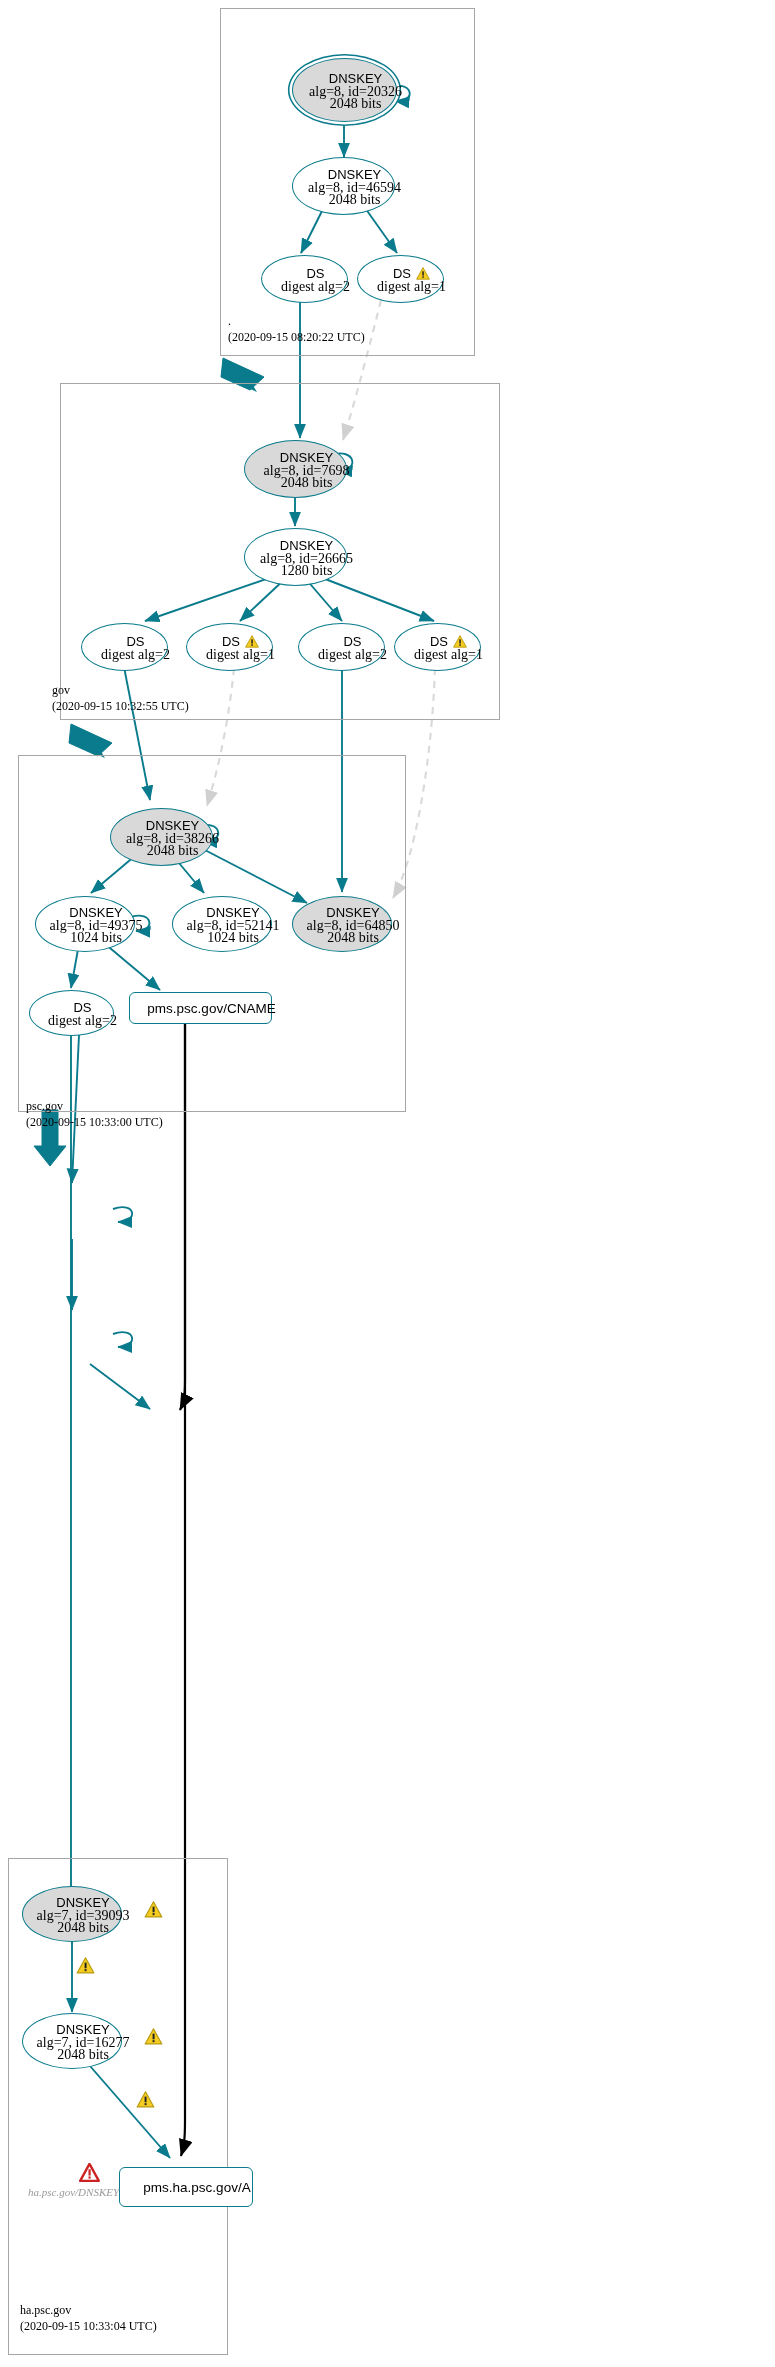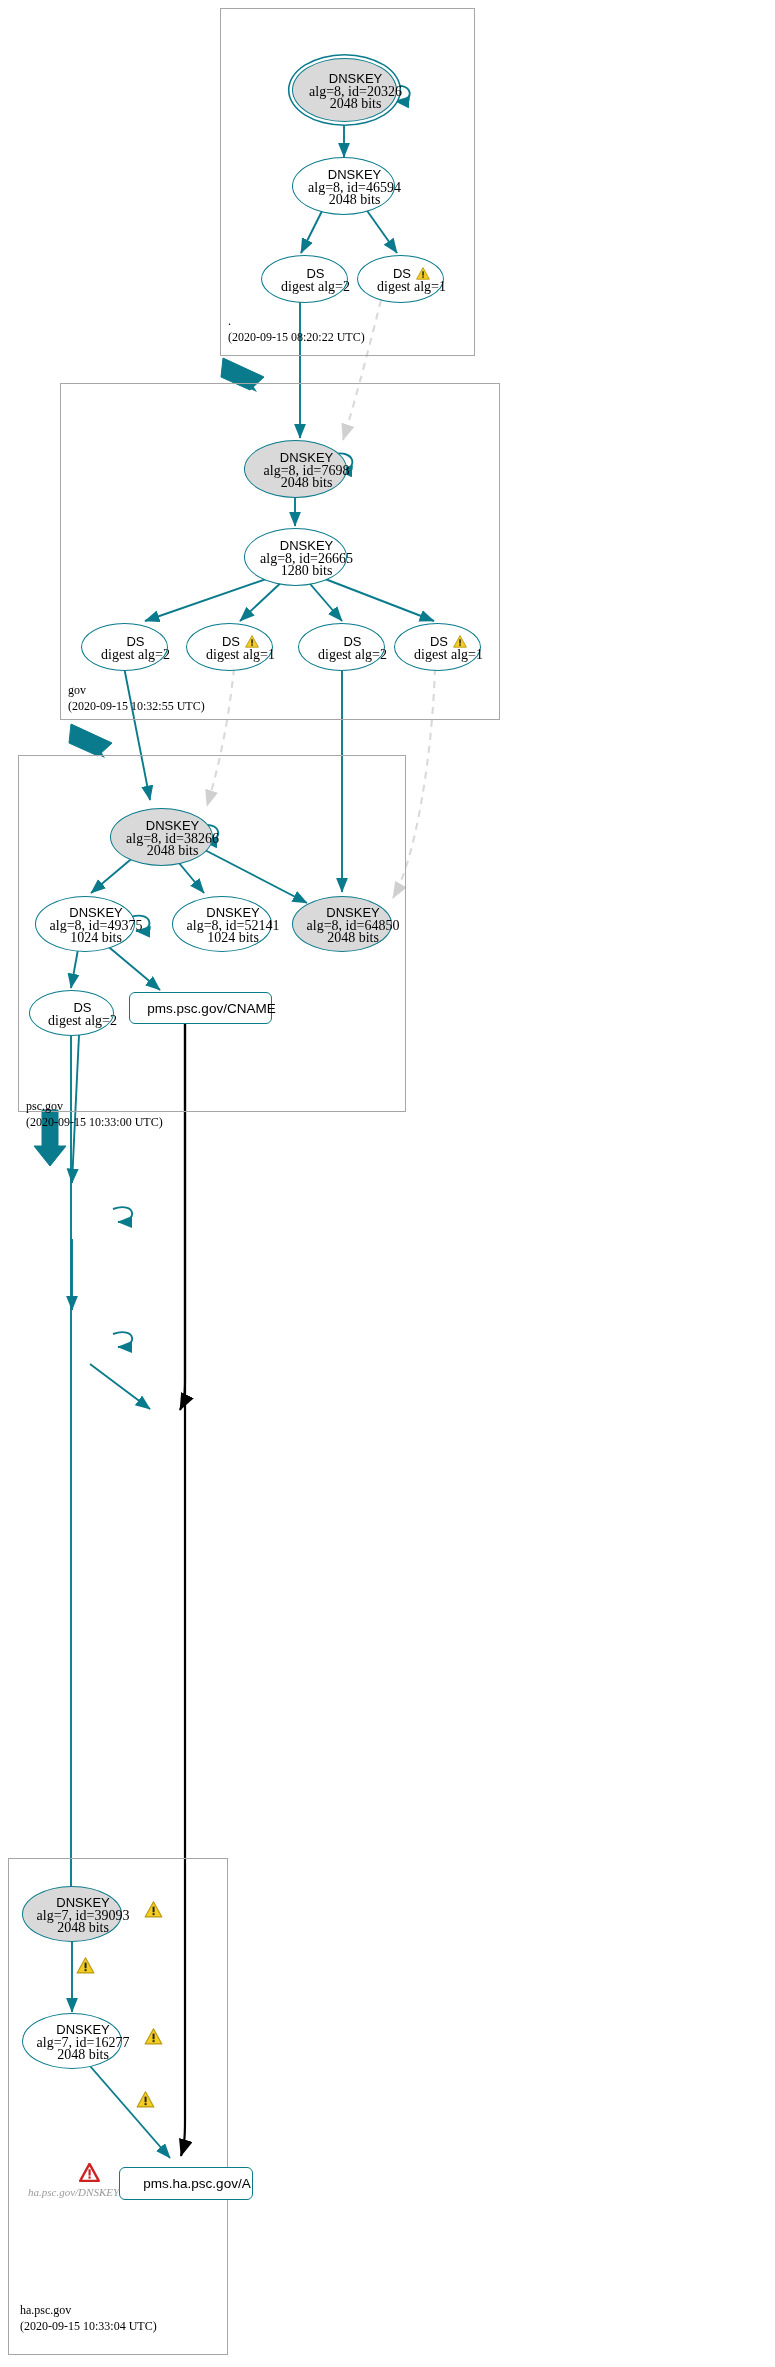--- a/index.html
+++ b/index.html
@@ -239,21 +239,21 @@
           <path d="M7 0.6 L13.4 12.2 L0.6 12.2 Z" fill="#f5cc22" stroke="#b89b10" stroke-width="0.9" stroke-linejoin="round"></path>
           <rect x="6.3" y="4.3" width="1.5" height="4.3" fill="#222"></rect>
           <rect x="6.3" y="9.3" width="1.5" height="1.5" fill="#222"></rect>
         </svg>
       </span>
     </div>
     <div class="t2">digest alg=1</div>
   </div>
 
   <div class="zone" style="left:60px; top:383px; width:440px; height:337px;"></div>
-  <div class="zone-label" style="left:68px; top:682px;">
+  <div class="zone-label" style="left:52px; top:682px;">
     <span class="zname">gov</span>
     <span class="zdate">(2020-09-15 10:32:55 UTC)</span>
   </div>
 
   <div class="node ellipse shaded" style="left:244px; top:440px; width:103px; height:58px;">
     <div class="t1">DNSKEY</div>
     <div class="t2">alg=8, id=7698</div>
     <div class="t2">2048 bits</div>
   </div>
 
@@ -396,17 +396,17 @@
 
   <span class="warn" style="left:79px; top:2163px;">
     <svg width="21" height="19" viewBox="0 0 14 13">
       <path d="M7 0.6 L13.4 12.2 L0.6 12.2 Z" fill="#ffffff" stroke="#cc2222" stroke-width="1.6" stroke-linejoin="round"></path>
       <rect x="6.3" y="4.3" width="1.5" height="4.3" fill="#cc2222"></rect>
       <rect x="6.3" y="9.2" width="1.5" height="1.5" fill="#cc2222"></rect>
     </svg>
   </span>
   <div class="errlabel" style="left:28px; top:2186px;">ha.psc.gov/DNSKEY</div>
 
-  <div class="node rrset" style="left:119px; top:2167px; width:134px; height:33px;">
+  <div class="node rrset" style="left:119px; top:2167px; width:134px; height:40px;">
     <div class="t1">pms.ha.psc.gov/A</div>
   </div>
 
 </div>
 
 </body></html>

